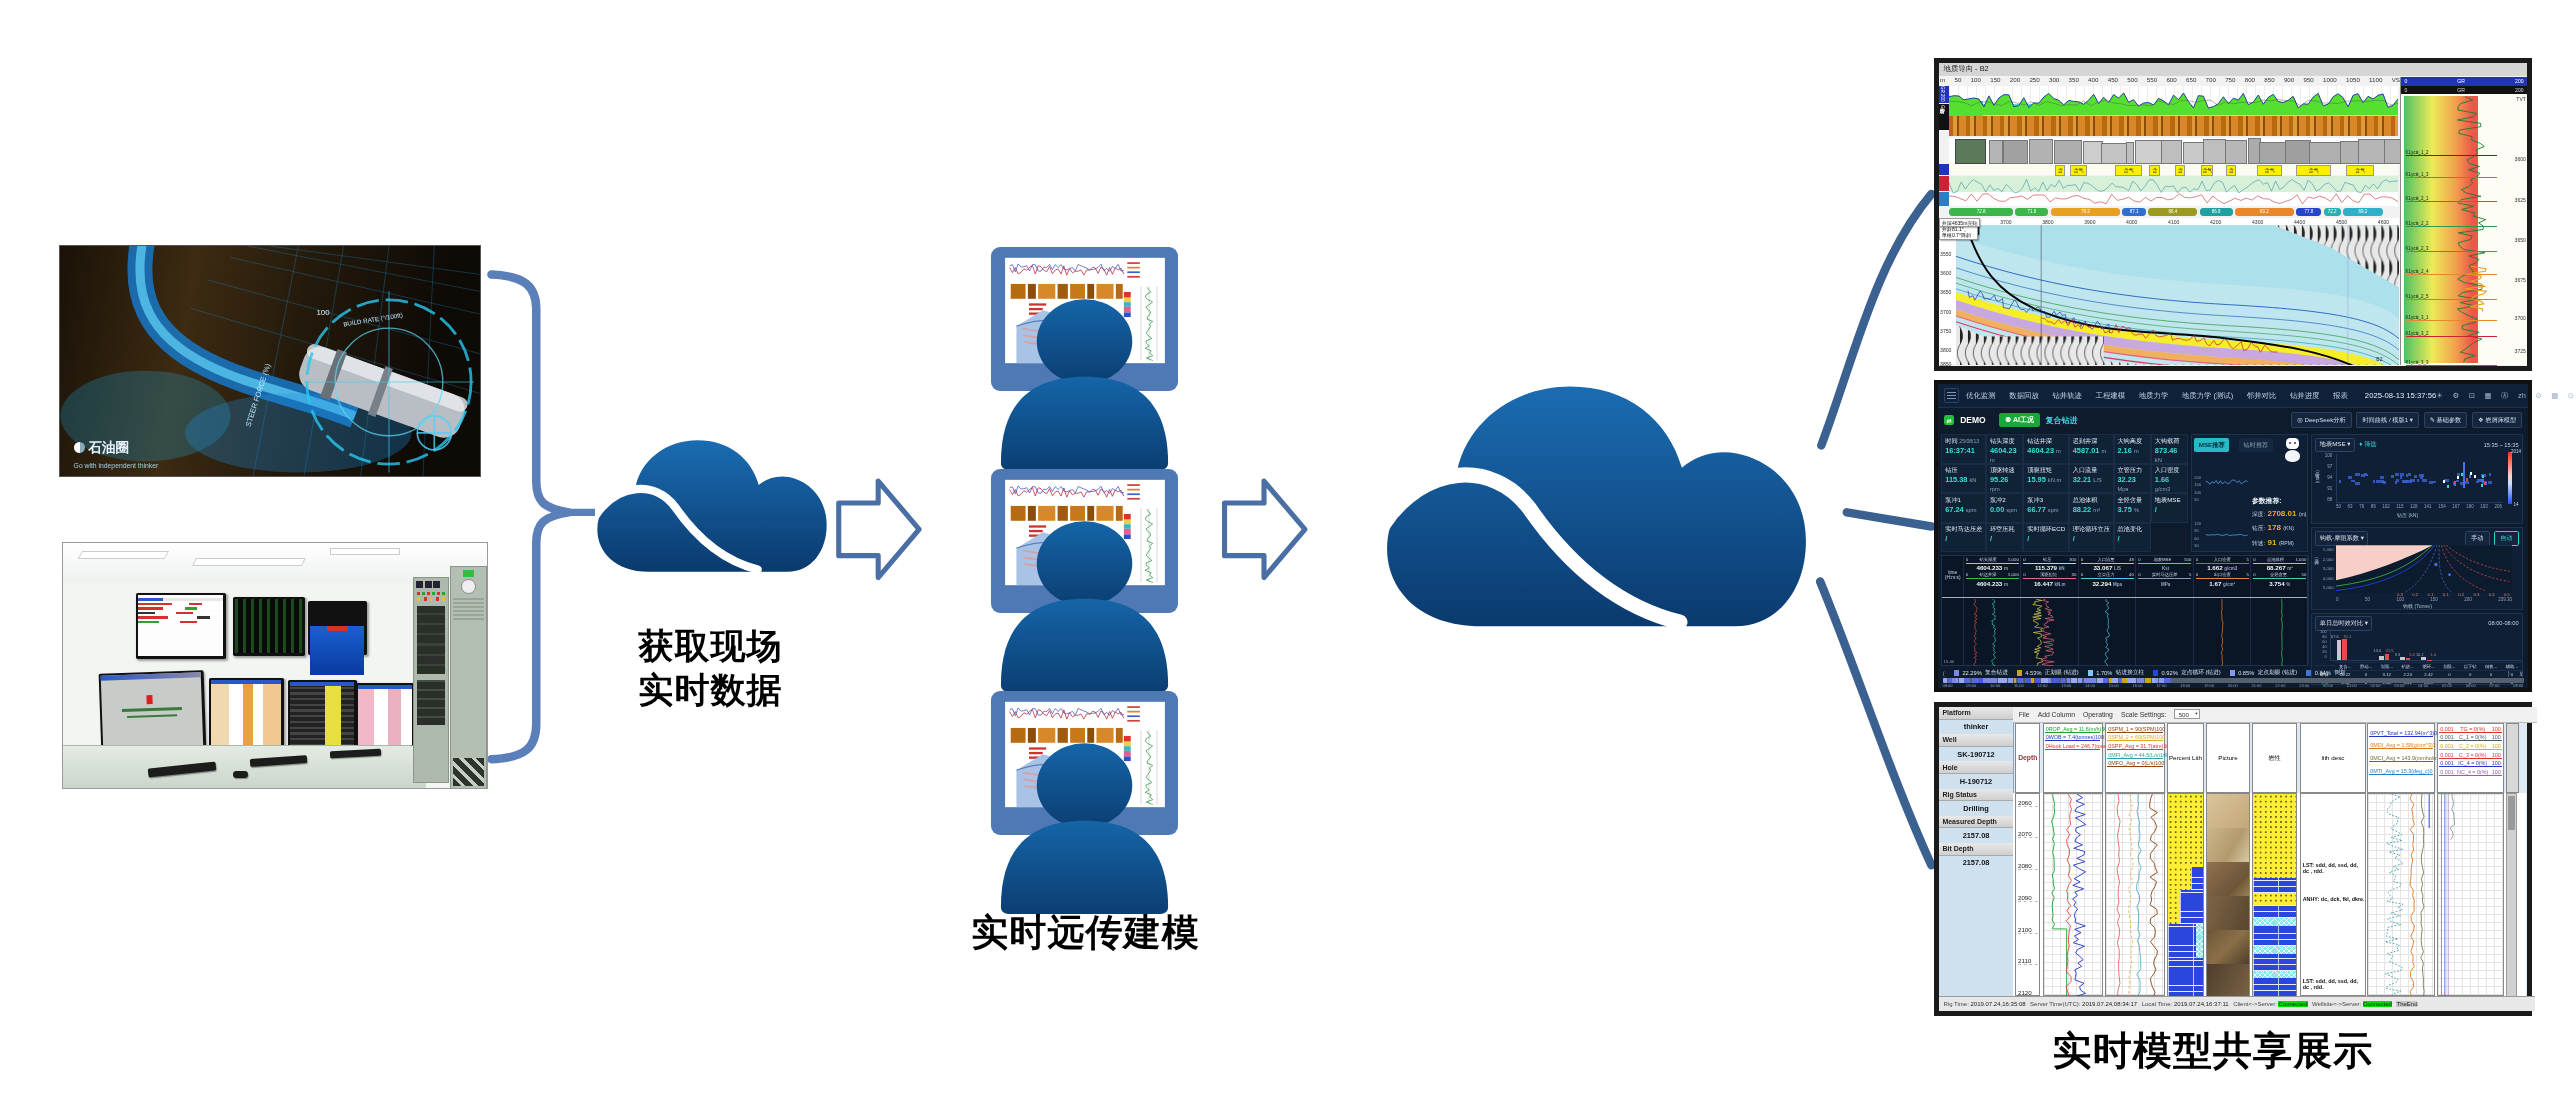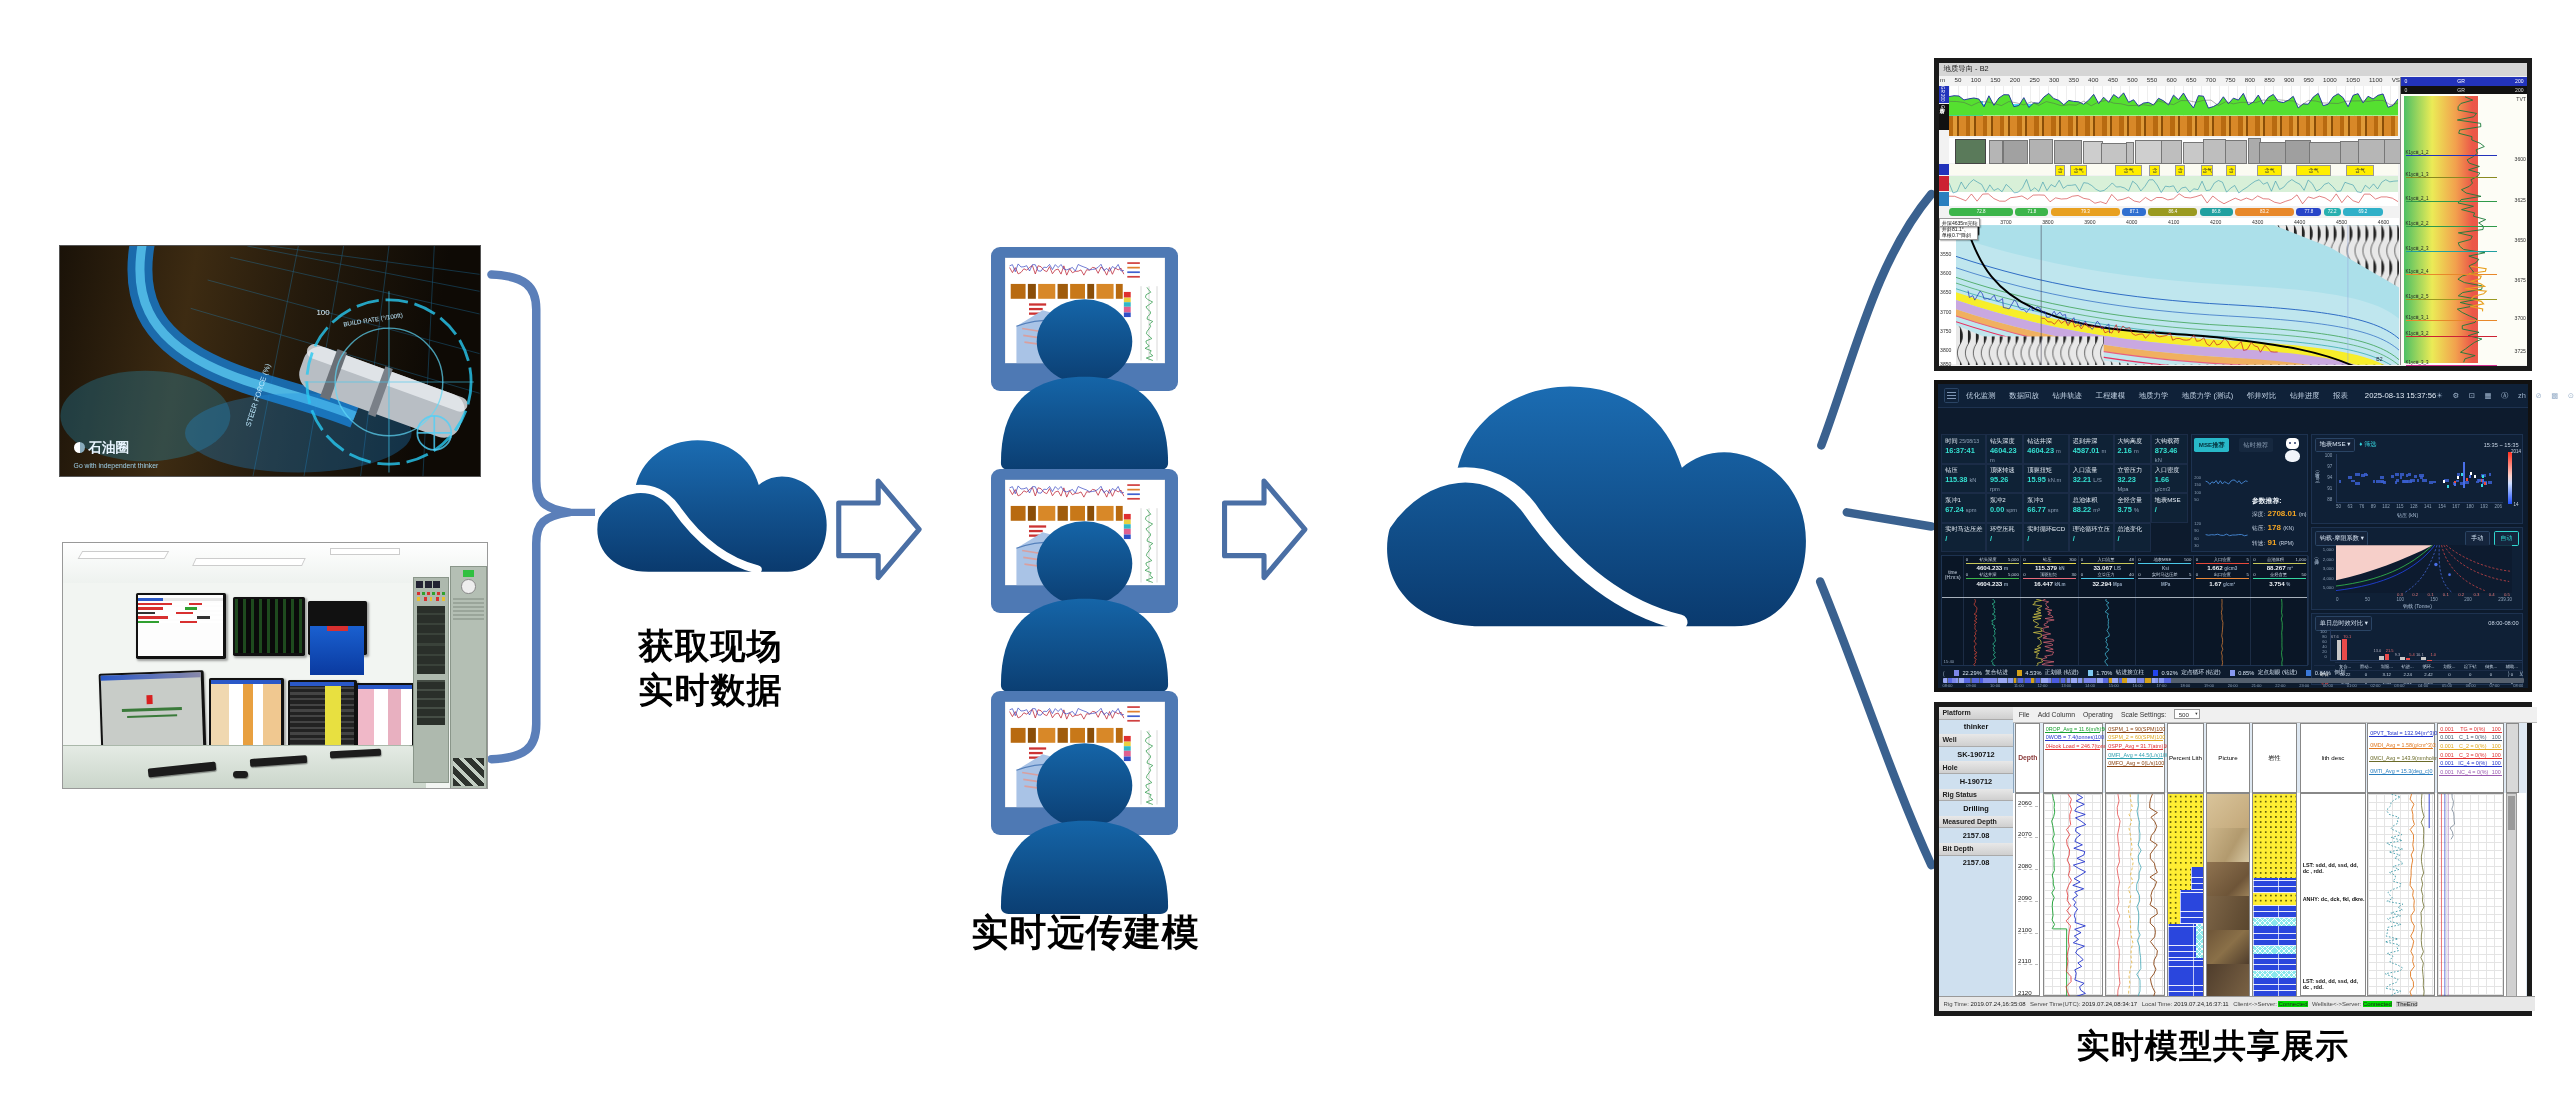--- a/index.html
+++ b/index.html
@@ -293,21 +293,21 @@
           <use href="#person"></use>
         </svg>
       </div>
     </div>
   <div class="abs cap" style="left:931px;top:908px;width:309px;font-size:37px">实时远传建模</div>
 
   <svg class="abs" style="left:1383px;top:362px" width="427" height="305" viewBox="0 0 210 150">
       <use href="#cloud"></use>
     </svg>
 
-  <div class="abs cap" style="left:1986px;top:1024px;width:454px;font-size:33px">实时模型共享展示</div>
+  <div class="abs cap" style="left:1986px;top:1024px;width:454px;font-size:39px">实时模型共享展示</div>
 
   <div class="abs shot s1" style="left:1934px;top:58px;width:598px;height:313px">
     <div class="titlebar">地质导向 - B2</div>
     <div class="ruler" style="width:460px">
         <span>m</span>
         <span>50</span>
         <span>100</span>
         <span>150</span>
         <span>200</span>
         <span>250</span>
@@ -603,20 +603,32 @@
       <div class="navicons">
           <span>☀</span>
           <span>⚙</span>
           <span>⊡</span>
           <span>▦</span>
           <span>Ⓐ</span>
           <span>zh</span>
           <span>⊘</span>
           <span>▩</span>
           <span>⊙</span>
+        </div>
+    </div>
+    <div style="display:flex;align-items:center;height:24px;padding:0 5.7px;gap:5.7px">
+      <span class="pill" style="background:#21c13a;color:#fff;padding:1.7px 2.8px;font-size:6.2px">⇄</span>
+      <span style="font-weight:bold;font-size:8.5px;color:#fff">DEMO</span>
+      <span class="pill" style="background:#18a838;color:#fff;padding:2.3px 5.7px;font-size:7px;margin-left:8px"><span>⚉</span> <span>AI工况</span></span>
+      <span style="color:#35d6e0;font-size:8px;font-weight:bold">复合钻进</span>
+      <div style="margin-left:auto;display:flex;gap:4.5px">
+          <span class="obtn">◎ DeepSeek分析</span>
+          <span class="obtn">时间曲线 / 模版1  ▾</span>
+          <span class="obtn">✎ 基础参数</span>
+          <span class="obtn">❖ 岩屑床模型</span>
         </div>
     </div>
 
     <div class="abs" style="left:3.4px;top:50px;width:247px;height:118px;display:grid;grid-template-columns:repeat(6,1fr);grid-auto-rows:29.5px">
 
     <div class="pcell">
         <div class="lb"><span>时间</span> <span style="color:#8fa2b8;font-size:5.1px">25/08/13</span></div>
         <div class="vl"><span>16:37:41</span> <span class="un"></span></div>
       </div>
         <div class="pcell">

